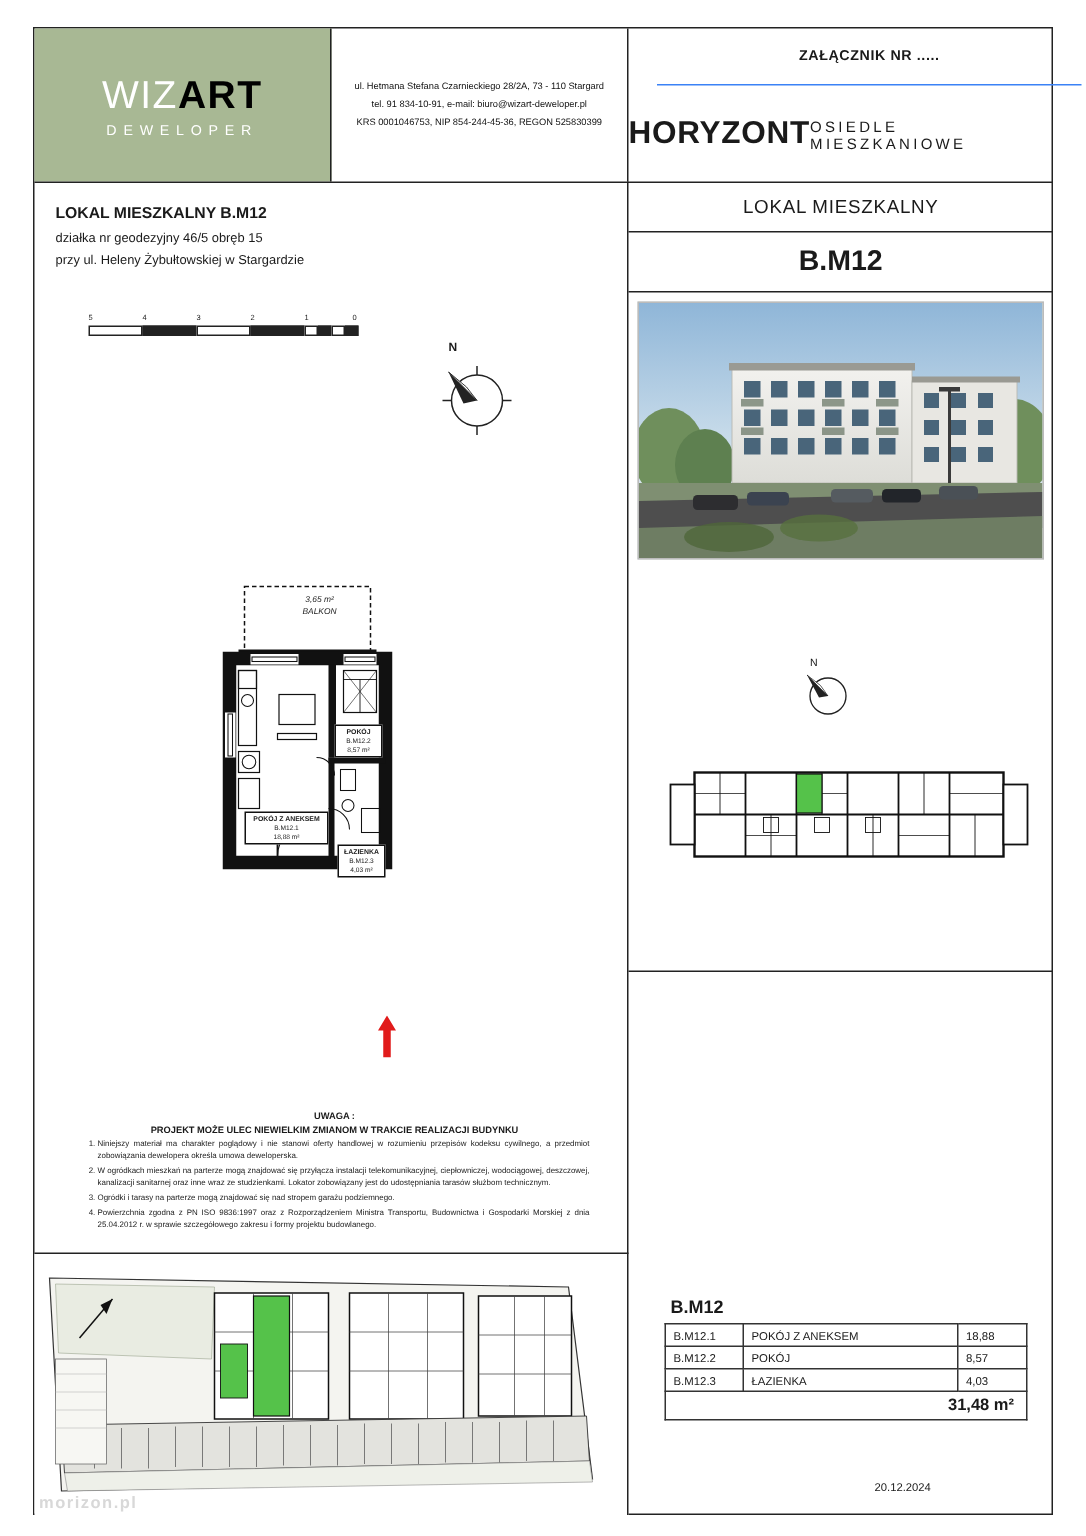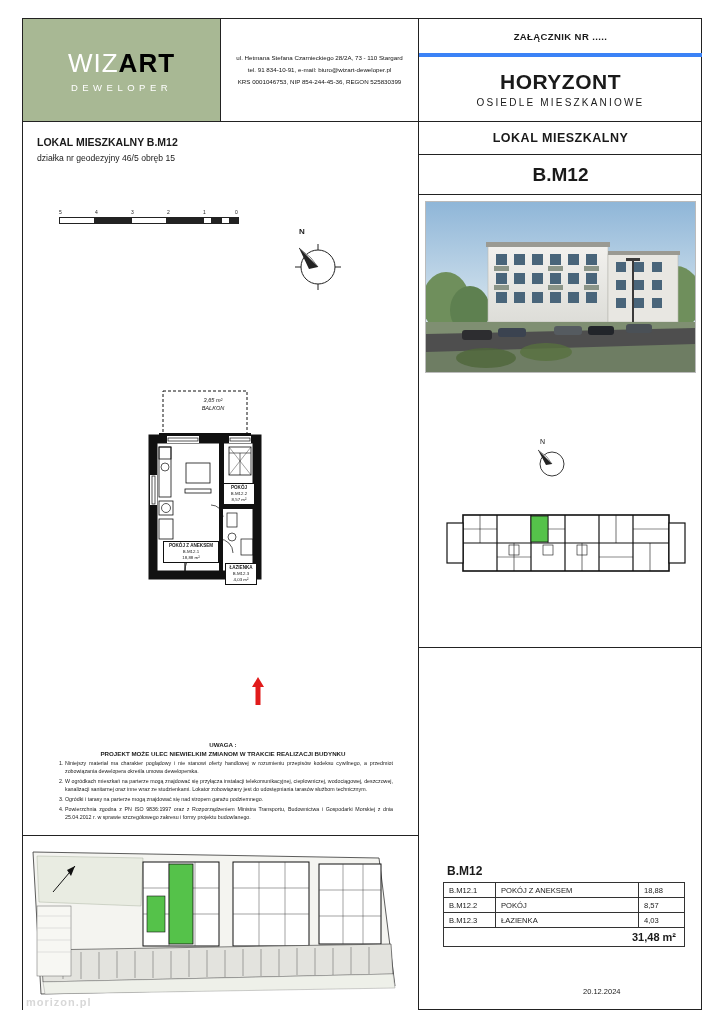--- a/index.html
+++ b/index.html
@@ -11,22 +11,22 @@
     color: #1a1a1a;
     position: relative;
     overflow: hidden;
   }
   .sheet {
     position:absolute; left:22px; top:18px; width:680px; height:992px;
     border:1px solid #222;
   }
   
   .attachment {
-    position:absolute; left:396px; top:0; width:283px; height:38px;
-    border-bottom:4px solid #3b82f6;
+    position:absolute; left:415px; top:0; width:283px; height:38px;
+    border-bottom:1px solid #3b82f6;
     display:flex; align-items:center; justify-content:center;
     font-size:9.5px; font-weight:bold; letter-spacing:.4px;
   }
   .logo-box {
     position:absolute; left:0; top:0; width:198px; height:102px;
     background:#a8b894;
     display:flex; flex-direction:column; align-items:center; justify-content:center;
     border-right:1px solid #222;
   }
   .logo-main { font-size:26px; font-weight:bold; letter-spacing:1px; color:#fff; }
@@ -34,21 +34,21 @@
   .logo-main .c { color:#000000; font-weight:bold; }
   .logo-sub { font-size:9.5px; letter-spacing:4.5px; color:#ffffff; margin-top:3px; }
   .addr {
     position:absolute; left:198px; top:0; width:198px; height:102px;
     display:flex; flex-direction:column; align-items:center; justify-content:center;
     text-align:center; font-size:6.2px; line-height:1.9; color:#111;
     border-right:1px solid #222; padding:0 4px;
   }
   .brand {
     position:absolute; left:396px; top:38px; width:283px; height:64px;
-    display:flex; flex-direction:column; align-items:center; justify-content:center;
+    display:flex; flex-direction:row; align-items:center; justify-content:center;
   }
   .brand-title { font-size:21px; font-weight:bold; letter-spacing:.5px; }
   .brand-sub { font-size:10px; letter-spacing:2.2px; margin-top:3px; }
   .hdr-rule { position:absolute; left:0; top:102px; width:679px; height:0; border-top:1px solid #222; }
 
   
   .left-col {
     position:absolute; left:0; top:102px; width:396px; height:715px;
     border-right:1px solid #222; border-bottom:1px solid #222;
   }
@@ -79,21 +79,21 @@
   .uwaga-title { text-align:center; font-size:6.2px; font-weight:bold; margin-bottom:2px; }
   .uwaga-head { text-align:center; font-size:6.2px; font-weight:bold; margin-bottom:3px; }
   .uwaga ol { margin:0; padding-left:12px; }
   .uwaga li { font-size:5.3px; line-height:1.5; text-align:justify; margin-bottom:2px; }
 
   
   .r-lokal {
     position:absolute; left:396px; top:102px; width:283px; height:34px;
     border-bottom:1px solid #222;
     display:flex; align-items:center; justify-content:center;
-    font-size:12.5px; font-weight:bold; letter-spacing:.5px;
+    font-size:12.5px; font-weight:normal; letter-spacing:.5px;
   }
   .r-code {
     position:absolute; left:396px; top:136px; width:283px; height:40px;
     border-bottom:1px solid #222;
     display:flex; align-items:center; justify-content:center;
     font-size:19px; font-weight:bold;
   }
   .r-photo {
     position:absolute; left:402px; top:182px; width:271px; height:172px;
     overflow:hidden; border:1px solid #bbb; background:#cfd8d2;
@@ -153,20 +153,21 @@
     <div class="brand-title">HORYZONT</div>
     <div class="brand-sub">OSIEDLE MIESZKANIOWE</div>
   </div>
   <div class="hdr-rule"></div>
 
   <div class="left-col">
 
     <div class="title-block">
       <div class="t1">LOKAL MIESZKALNY  B.M12</div>
       <div class="t2">działka nr geodezyjny 46/5 obręb 15</div>
+      <div class="t2">przy ul. Heleny Żybułtowskiej w Stargardzie</div>
     </div>
 
     <div class="scale-bar">
       <div class="scale-labels" style="height:7px;">
         <span style="left:0">5</span>
         <span style="left:36px">4</span>
         <span style="left:72px">3</span>
         <span style="left:108px">2</span>
         <span style="left:144px">1</span>
         <span style="left:176px">0</span>

